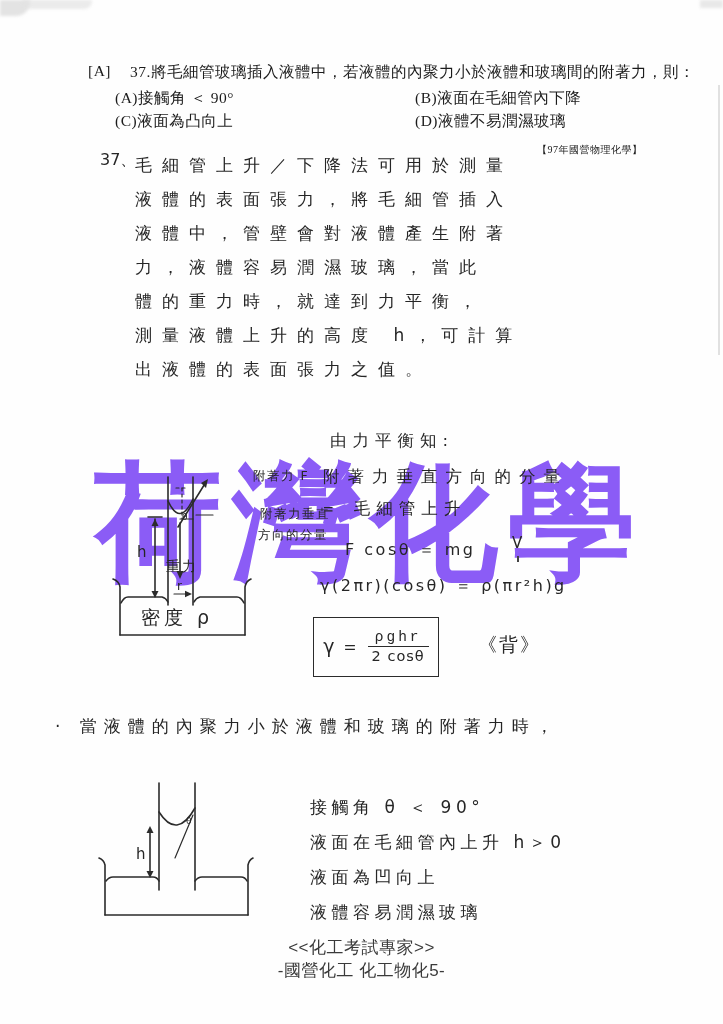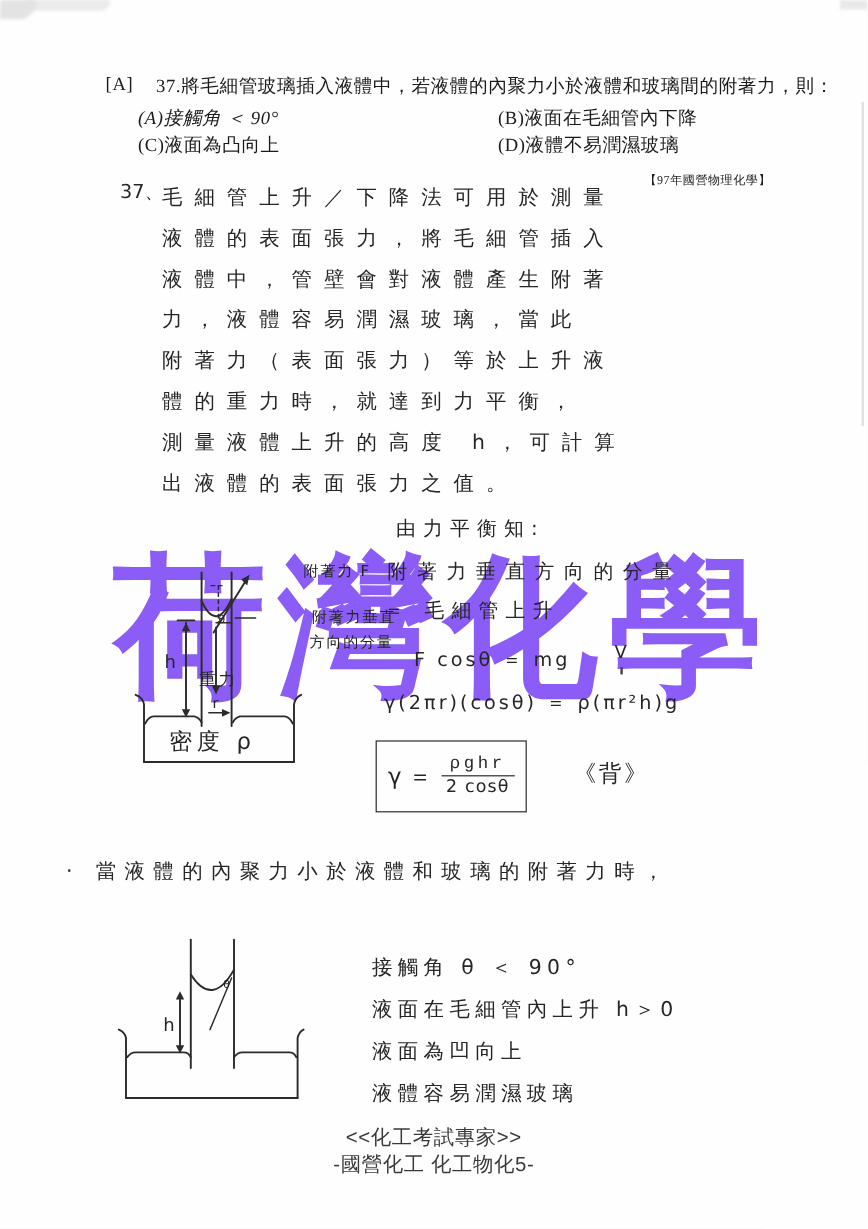--- a/index.html
+++ b/index.html
@@ -58,33 +58,32 @@
   <div class="smudge" style="left:22px;top:0;width:70px;height:9px;border-radius:0 0 8px 8px;opacity:.7;"></div>
   <div class="smudge" style="left:700px;top:0;width:23px;height:8px;opacity:.8;"></div>
   <div class="edge-line" style="left:718px;top:85px;width:1.5px;height:270px;opacity:.8;"></div>
 
   <div class="watermark">荷灣化學</div>
 
   <div class="content">
 
     <span class="abs print q-stem" style="left:88px;top:62px;">[A]</span>
     <span class="abs print q-stem" style="left:130px;top:62px;">37.將毛細管玻璃插入液體中，若液體的內聚力小於液體和玻璃間的附著力，則：</span>
-    <span class="abs print q-opt" style="left:115px;top:88px;font-style:italic;">(A)接觸角 ＜ 90°</span>
+    <span class="abs print q-opt" style="left:115px;top:88px;">(A)接觸角 ＜ 90°</span>
     <span class="abs print q-opt" style="left:415px;top:88px;">(B)液面在毛細管內下降</span>
     <span class="abs print q-opt" style="left:115px;top:111px;">(C)液面為凸向上</span>
     <span class="abs print q-opt" style="left:415px;top:111px;">(D)液體不易潤濕玻璃</span>
     <span class="abs print q-src" style="left:537px;top:143px;">【97年國營物理化學】</span>
 
     <span class="abs hand" style="left:100px;top:150px;font-size:16px;">37、</span>
     <div class="notes-block">
       <div class="hand note-line">毛細管上升／下降法可用於測量</div>
       <div class="hand note-line">液體的表面張力，將毛細管插入</div>
       <div class="hand note-line">液體中，管壁會對液體產生附著</div>
       <div class="hand note-line">力，液體容易潤濕玻璃，當此</div>
-      <div class="hand note-line">附著力（表面張力）等於上升液</div>
       <div class="hand note-line">體的重力時，就達到力平衡，</div>
       <div class="hand note-line">測量液體上升的高度 h，可計算</div>
       <div class="hand note-line">出液體的表面張力之值。</div>
     </div>
 
     <span class="abs hand deriv" style="left:330px;top:430px;letter-spacing:6px;">由力平衡知:</span>
     <span class="abs hand deriv" style="left:323px;top:466px;">附著力垂直方向的分量</span>
     <span class="abs hand deriv" style="left:320px;top:498px;letter-spacing:6px;">＝ 毛細管上升</span>
     <span class="abs hand eq" style="left:345px;top:540px;">F cosθ ＝ mg</span>
     <span class="abs hand" style="left:512px;top:534px;font-size:15px;">V</span>

